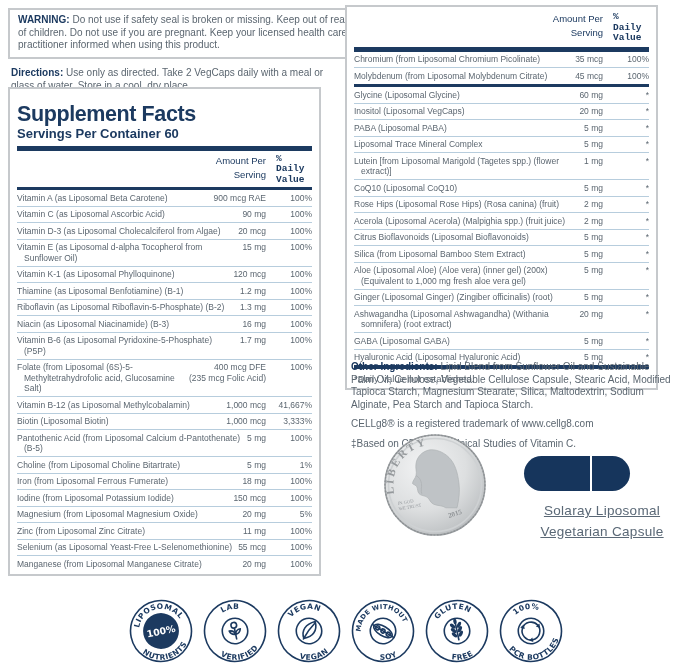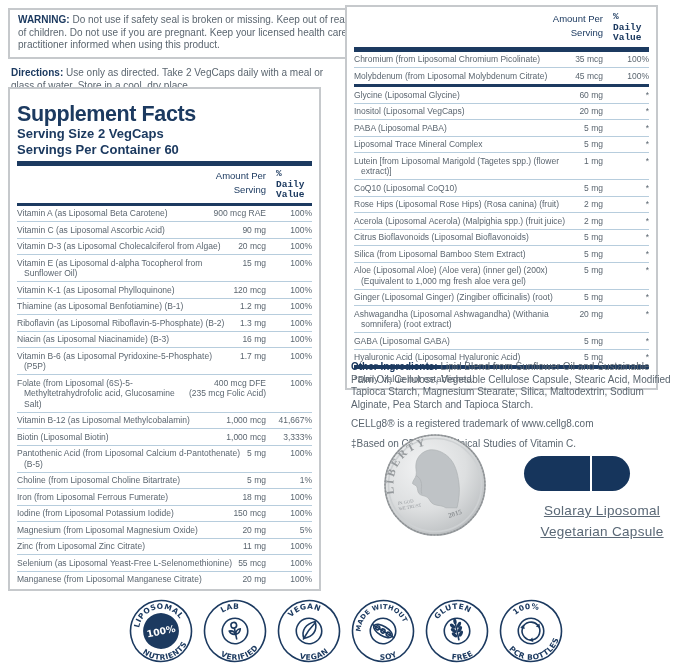--- a/index.html
+++ b/index.html
@@ -65,21 +65,20 @@
   <div class="abs note-text" id="warning-box">
     <span class="lbl">WARNING:</span><span> Do not use if safety seal is broken or missing. Keep out of reach of children. Do not use if you are pregnant. Keep your licensed health care practitioner informed when using this product.</span>
   </div>
 
   <div class="abs note-text" id="directions">
     <span class="lbl">Directions:</span><span> Use only as directed. Take 2 VegCaps daily with a meal or glass of water. Store in a cool, dry place.</span>
   </div>
 
   <div class="abs" id="sf-box">
     <div class="sf-title">Supplement Facts</div>
-    <div class="sf-serving">Serving Size 2 VegCaps</div>
     <div class="sf-serving">Servings Per Container 60</div>
     <div class="bar-thick"></div>
     <div class="col-headers">
       <div class="h-amt">Amount Per Serving</div>
       <div class="h-dv">% Daily Value</div>
     </div>
     <div class="bar-mid"></div>
     <div class="rows-host">
 
         <div class="nrow">

